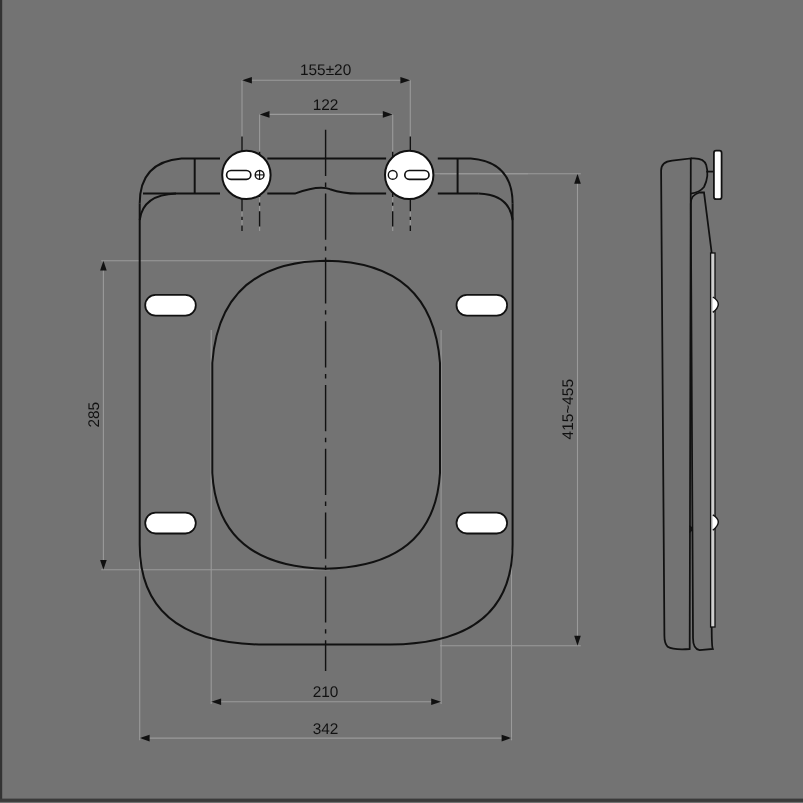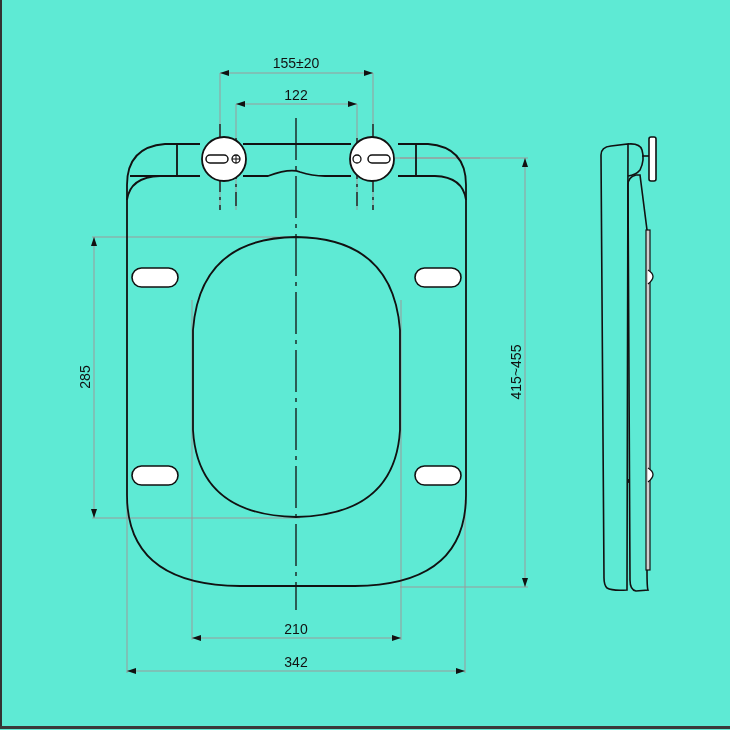--- a/index.html
+++ b/index.html
@@ -1,17 +1,17 @@
 <!DOCTYPE html>
 <html><head>
   <meta charset="utf-8">
   <style>
     html, body { margin: 0; padding: 0; background: #ffffff; }
     body { width: 730px; height: 730px; overflow: hidden; position: relative; font-family: "Liberation Sans", sans-serif; }
-    .frame { position: absolute; left: 0; top: 0; width: 730px; height: 730px; box-sizing: border-box; background: #5eead4; }
+    .frame { position: absolute; left: 0; top: 0; width: 730px; height: 730px; box-sizing: border-box; background: #737373; }
     .frame-left { position: absolute; left: 0; top: 0; width: 2px; height: 728px; background: #333333; }
     .frame-bottom { position: absolute; left: 0; top: 726px; width: 730px; height: 3px; background: #3a3a3a; }
     svg { position: absolute; left: 0; top: 0; }
     .dim-text { font-family: "Liberation Sans", sans-serif; font-size: 14px; fill: #111111; }
   </style>
 </head>
 <body>
 
 <div class="frame">
   <div class="frame-left"></div>

